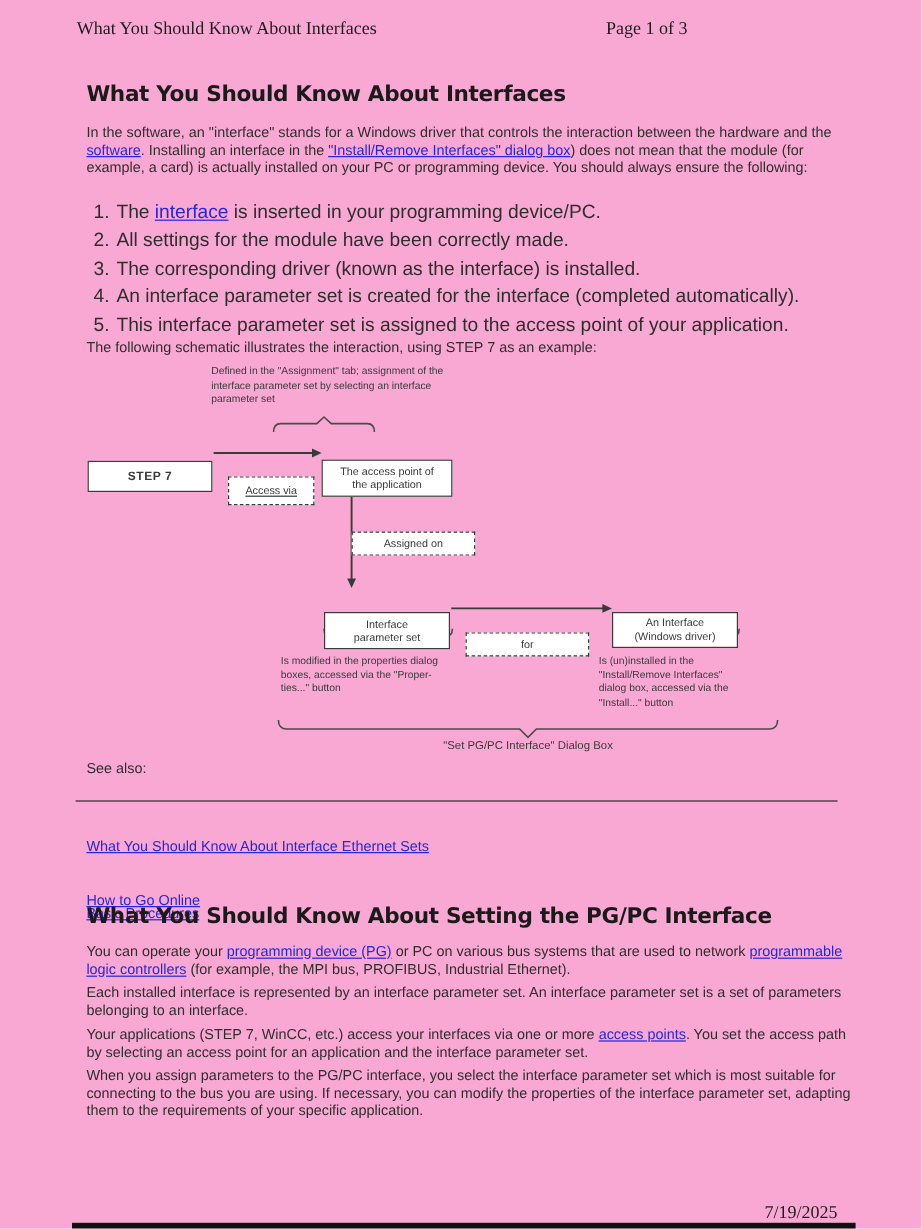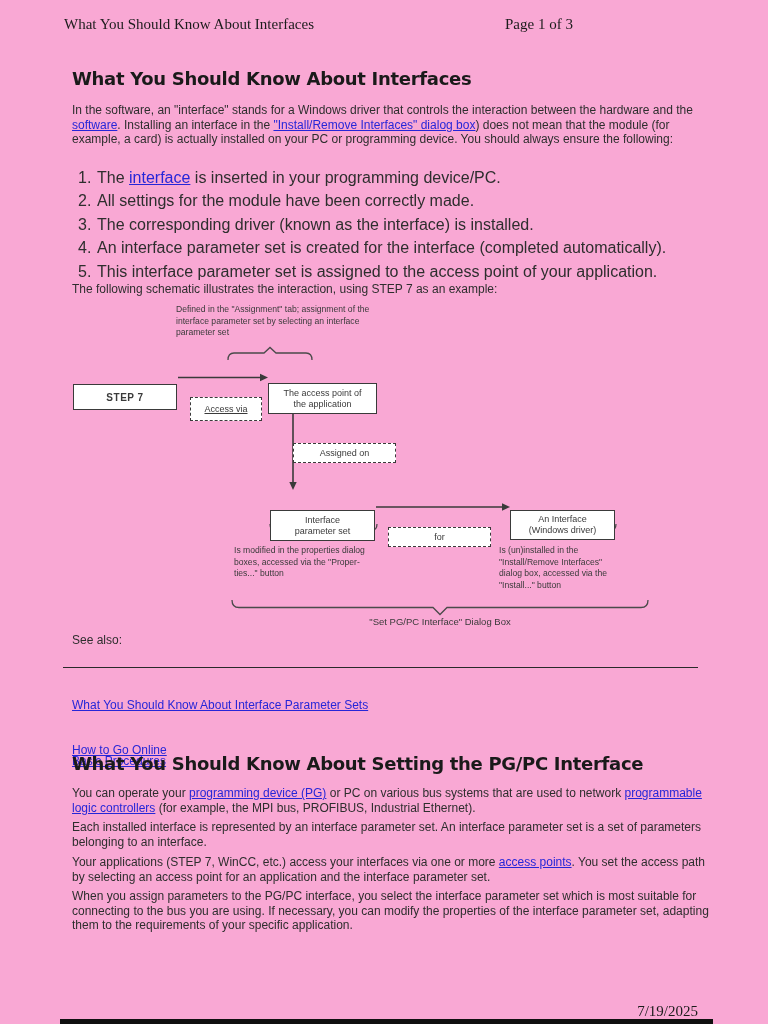--- a/index.html
+++ b/index.html
@@ -127,21 +127,21 @@
       <div>"Install/Remove Interfaces"</div>
       <div>dialog box, accessed via the</div>
       <div>"Install..." button</div>
     </div>
 
     <div class="dcap" style="left:230px;top:318px;width:300px;">"Set PG/PC Interface" Dialog Box</div>
   </div>
 
   <div class="hrule" style="top:667px;"></div>
   <div class="abs seealso" style="left:72px;top:633px;">See also:</div>
-  <div class="linkline" style="top:698px;"><a class="doclink">What You Should Know About Interface Parameter Sets</a></div>
+  <div class="linkline" style="top:698px;"><a class="doclink">What You Should Know About Interface Ethernet Sets</a></div>
   <div class="linkline" style="top:754px;"><a class="doclink">Basic Procedures</a></div>
   <div class="linkline" style="top:743px;"><a class="doclink">How to Go Online</a></div>
 
   <div class="abs body-text" style="left:72px;top:786px;">
     <span>You can operate your </span><a class="doclink">programming device (PG)</a><span> or PC on various bus systems that are used to network </span><a class="doclink">programmable logic controllers</a><span> (for example, the MPI bus, PROFIBUS, Industrial Ethernet).</span>
   </div>
 
   <div class="abs h1" style="left:72px;top:753px;">What You Should Know About Setting the PG/PC Interface</div>
 
   <div class="abs body-text" style="left:72px;top:820px;">Each installed interface is represented by an interface parameter set. An interface parameter set is a set of parameters belonging to an interface.</div>

